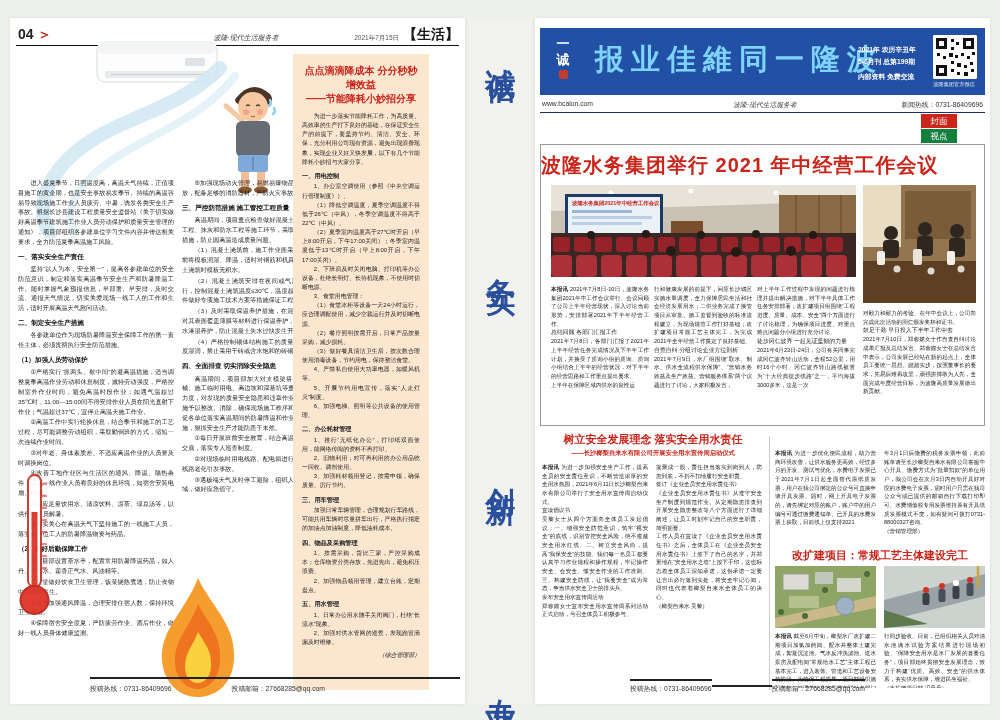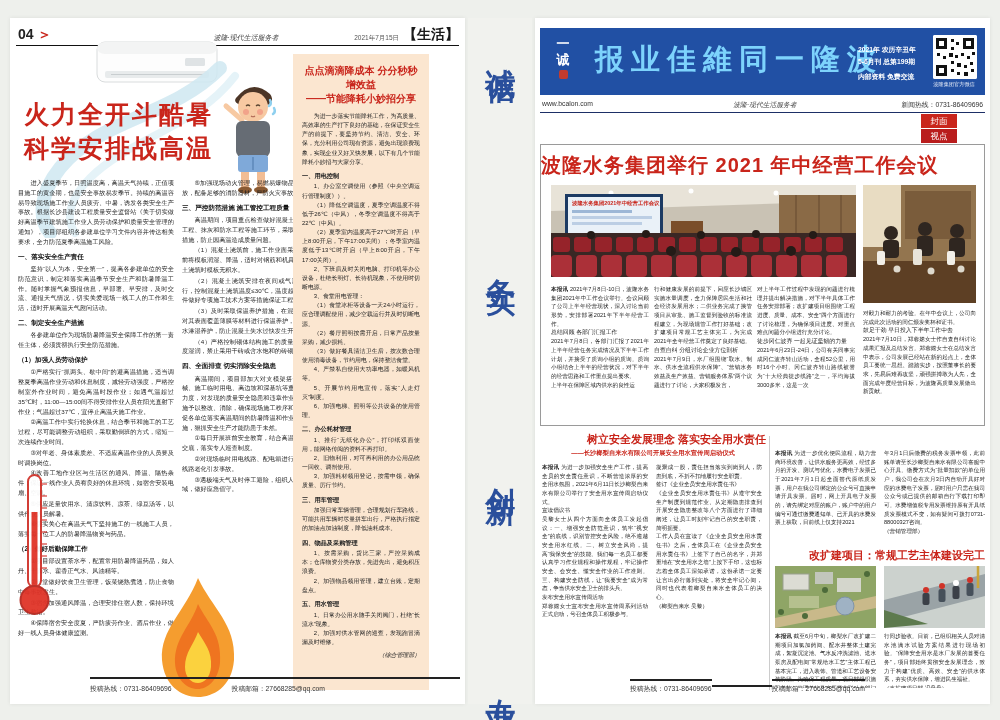--- a/index.html
+++ b/index.html
@@ -47,38 +47,38 @@
 #mast .qr{position:absolute;right:8px;top:7px;width:44px;height:44px;background:#fff;border-radius:2px}
 #mast .qrcap{position:absolute;right:2px;top:53px;width:58px;text-align:center;color:#dfe6f5;font-size:5.2px}
 .subban{position:absolute;left:5px;top:79px;width:445px;height:16px;border-bottom:1.5px solid #1d2f66;font-size:6.8px;color:#333}
 .subban .web{position:absolute;left:2px;top:3px}
 .subban .ss{position:absolute;left:150px;width:150px;top:3px;text-align:center;font-style:italic;font-family:"DejaVu Serif",serif;color:#444}
 .subban .hot{position:absolute;right:2px;top:3px}
 
 #tag{position:absolute;left:386px;top:96px;width:36px}
 #tag div{height:14px;line-height:14px;text-align:center;color:#fff;font-size:8.5px;font-weight:normal}
 #tag .t1{background:#c9251b}
-#tag .t2{background:#b91c1c;margin-top:1px}
+#tag .t2{background:#15803d;margin-top:1px}
 
 #leadbox{position:absolute;left:5px;top:126px;width:445px;height:282px;border:1px solid #9a9a9a}
 #leadbox .lhead{position:absolute;left:0;right:0;top:7px;text-align:left;font-size:20px;font-weight:900;color:#c9251b;letter-spacing:1px}
 .photo{position:absolute;overflow:hidden}
 #ph-main{left:10px;top:40px;width:305px;height:92px}
 #ph-side{left:322px;top:40px;width:113px;height:118px}
 #lcolA{left:10px;top:140px;width:98px;height:136px;font-size:5.6px}
 #lcolB{left:113px;top:140px;width:98px;height:136px;font-size:5.6px}
 #lcolC{left:216px;top:140px;width:98px;height:136px;font-size:5.6px}
 #lcolD{left:322px;top:164px;width:113px;height:112px;font-size:5.6px}
 #leadbox .sub{font-size:5.9px}
 
 .art{position:absolute}
 #art1{left:5px;top:414px;width:226px;height:262px}
 #art2{left:240px;top:414px;width:210px;height:112px}
 #art3{left:240px;top:530px;width:210px;height:142px}
-.atitle{text-align:right;font-weight:bold;color:#c9251b}
+.atitle{text-align:center;font-weight:bold;color:#c9251b}
 #art1 .atitle{font-size:11px}
 #art1 .asub{text-align:center;font-size:6.3px;color:#c9251b;font-weight:bold;margin-top:2px}
 #art2 .atitle{font-size:9.3px;letter-spacing:-.2px}
 #art3 .atitle{font-size:11px}
 .acol{position:absolute;font-size:5.6px;line-height:1.55;text-align:justify;overflow:hidden}
 #a1c1{left:2px;top:31px;width:106px;height:226px}
 #a1c2{left:116px;top:31px;width:106px;height:226px}
 #a2c1{left:0;top:17px;width:101px;height:93px}
 #a2c2{left:109px;top:17px;width:101px;height:93px}
 #a3c1{left:0;top:84px;width:101px;height:56px}
@@ -107,24 +107,20 @@
     <rect x="10" y="31" width="104" height="7" rx="2" fill="#e8ebec"></rect>
     <line x1="16" y1="34.5" x2="108" y2="34.5" stroke="#c9ced0" stroke-width="1"></line>
     <rect x="90" y="18" width="20" height="8" rx="1.5" fill="#dfe3e5"></rect>
   </svg>
 
   <svg class="illus" style="left:10px;top:40px;width:250px;height:180px" viewBox="0 0 250 180">
     <path d="M200,10 C150,60 80,60 40,110 C20,135 18,160 30,175" fill="none" stroke="#cfe8f1" stroke-width="14" stroke-linecap="round" opacity="0.85"></path>
     <path d="M215,18 C175,70 110,80 70,120 C50,140 45,160 55,175" fill="none" stroke="#e2f2f7" stroke-width="8" stroke-linecap="round" opacity="0.9"></path>
   </svg>
 
-  <div class="headline">
-    <div>火力全开斗酷暑</div>
-    <div>科学安排战高温</div>
-  </div>
 
   <svg class="illus" style="left:200px;top:56px;width:85px;height:122px" viewBox="0 0 85 122">
     <path d="M26,24 Q42,4 60,20 Q65,26 58,31 Q43,18 30,31 Q23,28 26,24 Z" fill="#4c3526"></path>
     <circle cx="43" cy="33" r="15" fill="#f7c9a2"></circle>
     <circle cx="36" cy="38" r="3" fill="#f09a85" opacity="0.8"></circle>
     <circle cx="50" cy="38" r="3" fill="#f09a85" opacity="0.8"></circle>
     <path d="M36,32 q2,-2 4,0 M46,32 q2,-2 4,0" stroke="#5a4632" stroke-width="1.2" fill="none"></path>
     <path d="M41,42 q2,1.5 4,0" stroke="#b06a55" stroke-width="1.2" fill="none"></path>
     <path d="M32,46 L16,32" stroke="#f7c9a2" stroke-width="5" stroke-linecap="round"></path>
     <path d="M60,26 q2,4 -1,6 M64,34 q2,4 -1,6" stroke="#8fd0ef" stroke-width="2.5" stroke-linecap="round" fill="none"></path>

